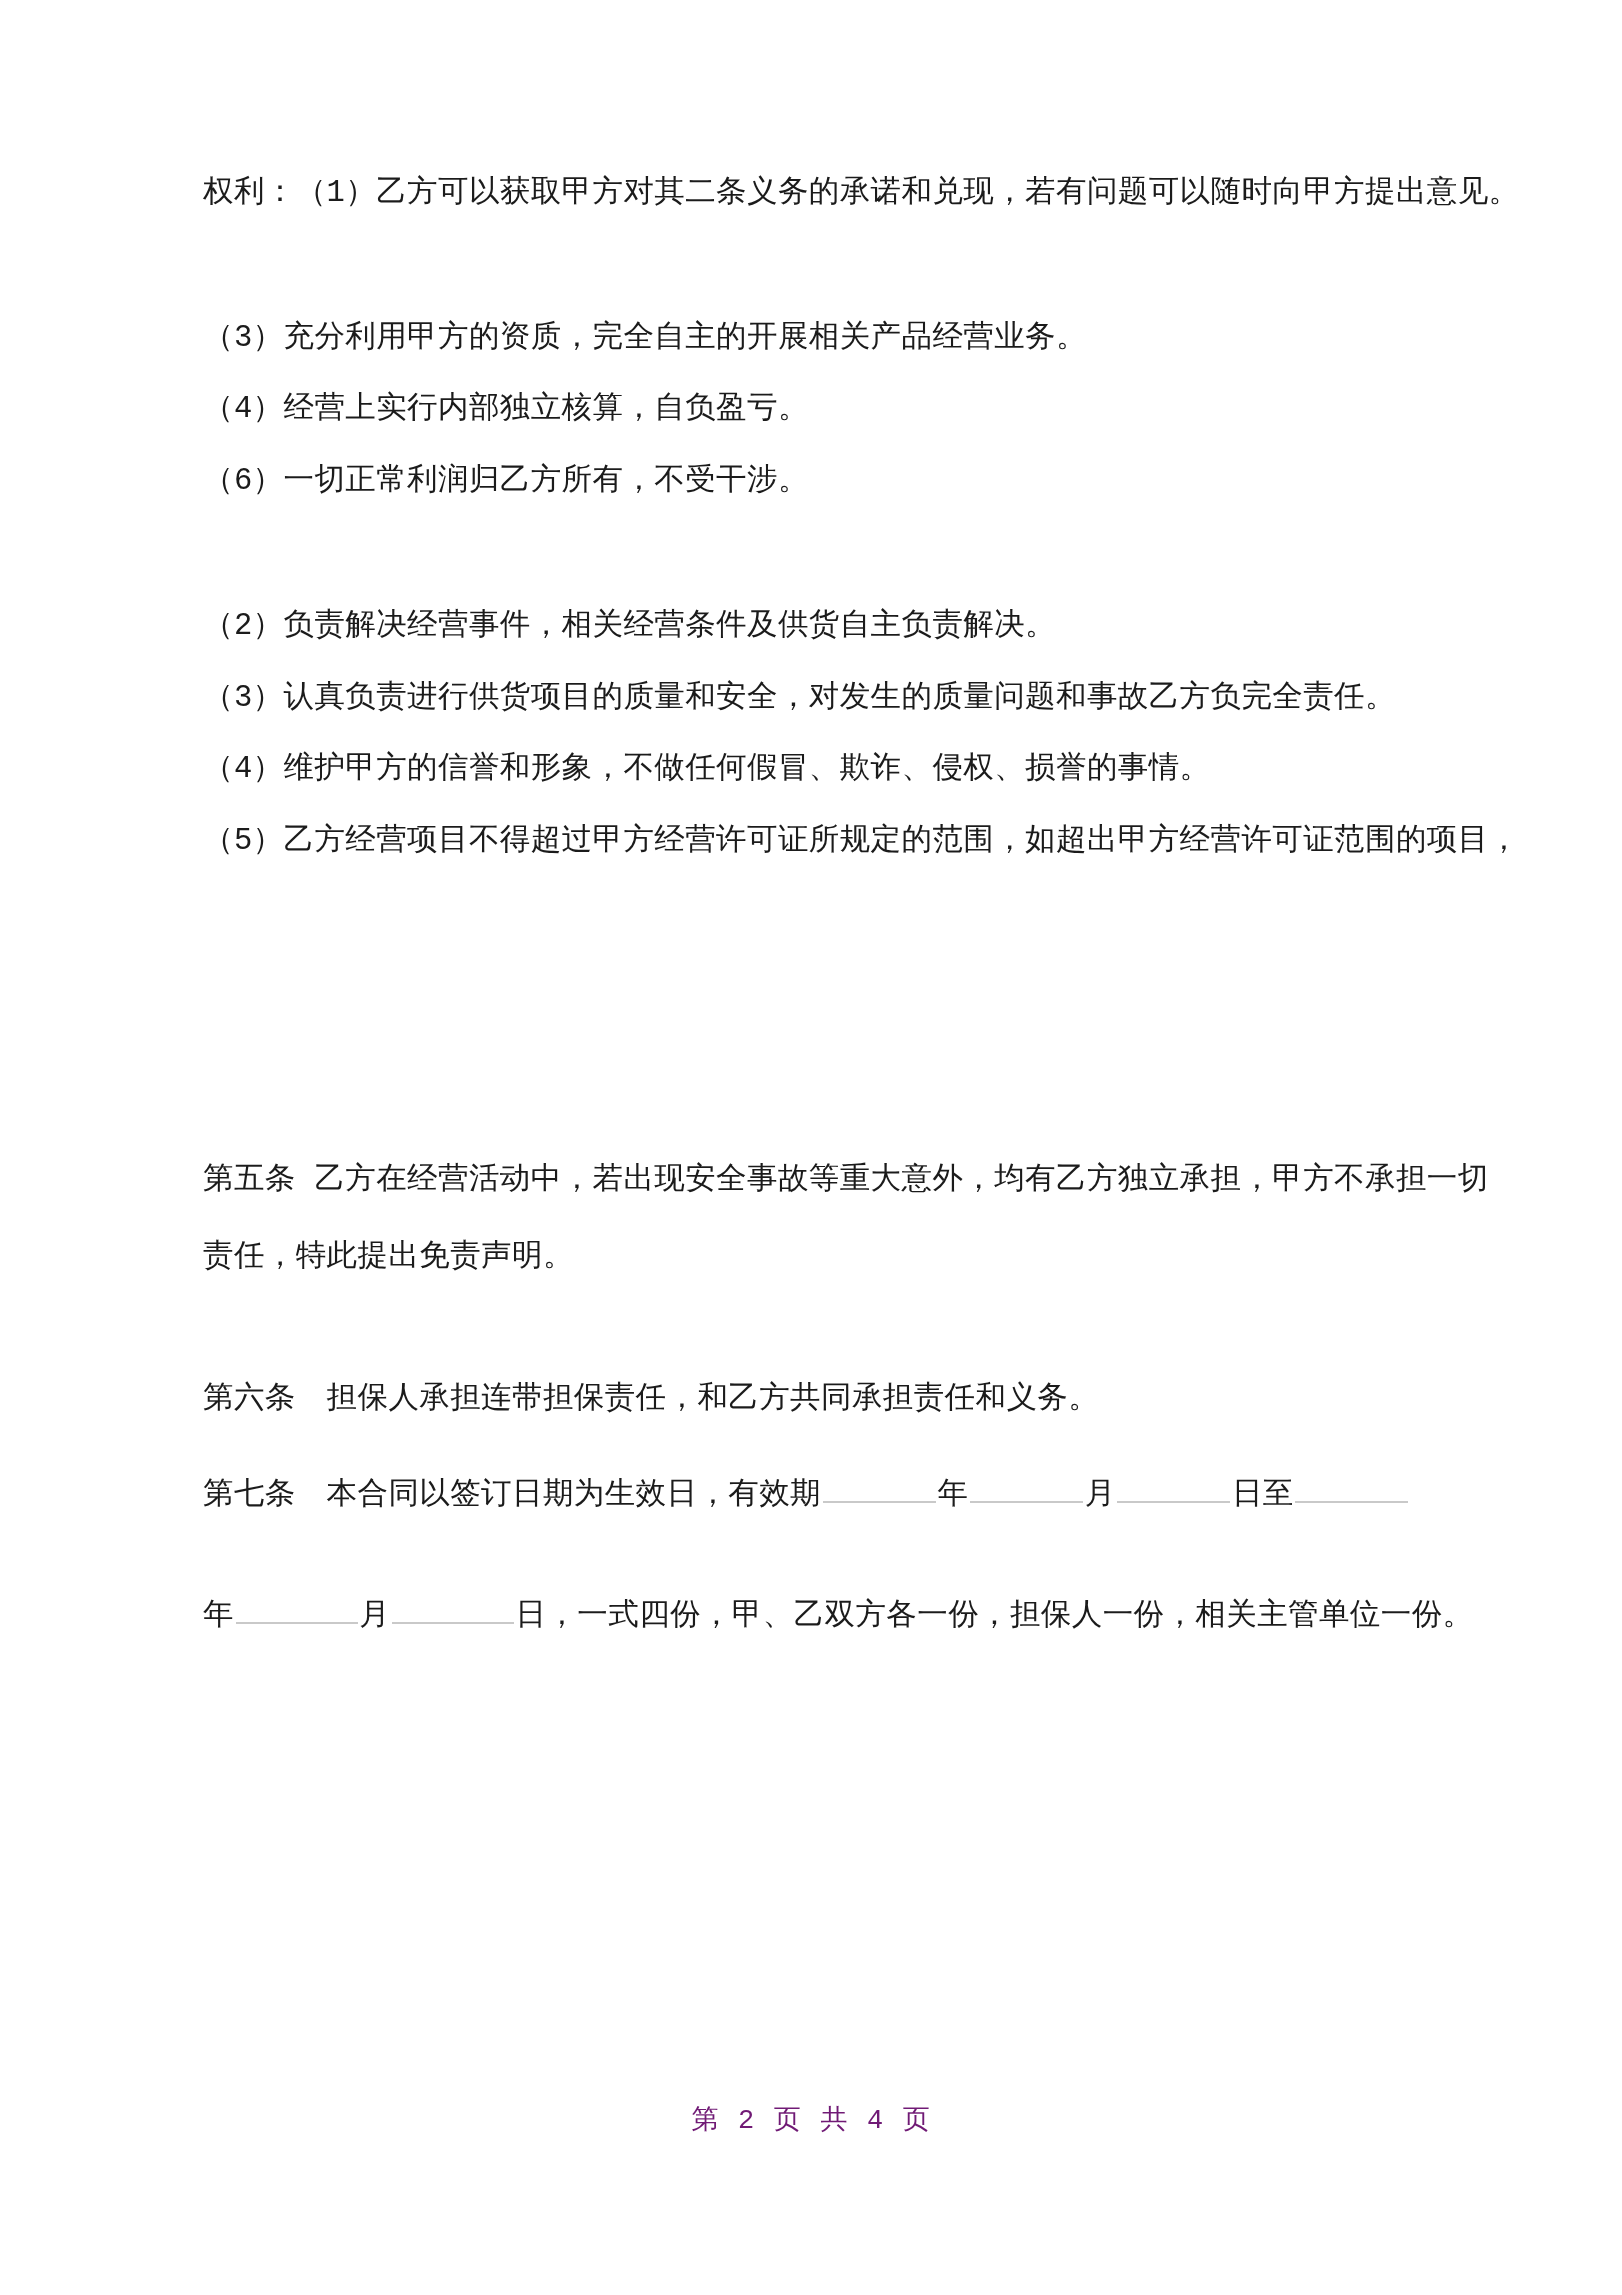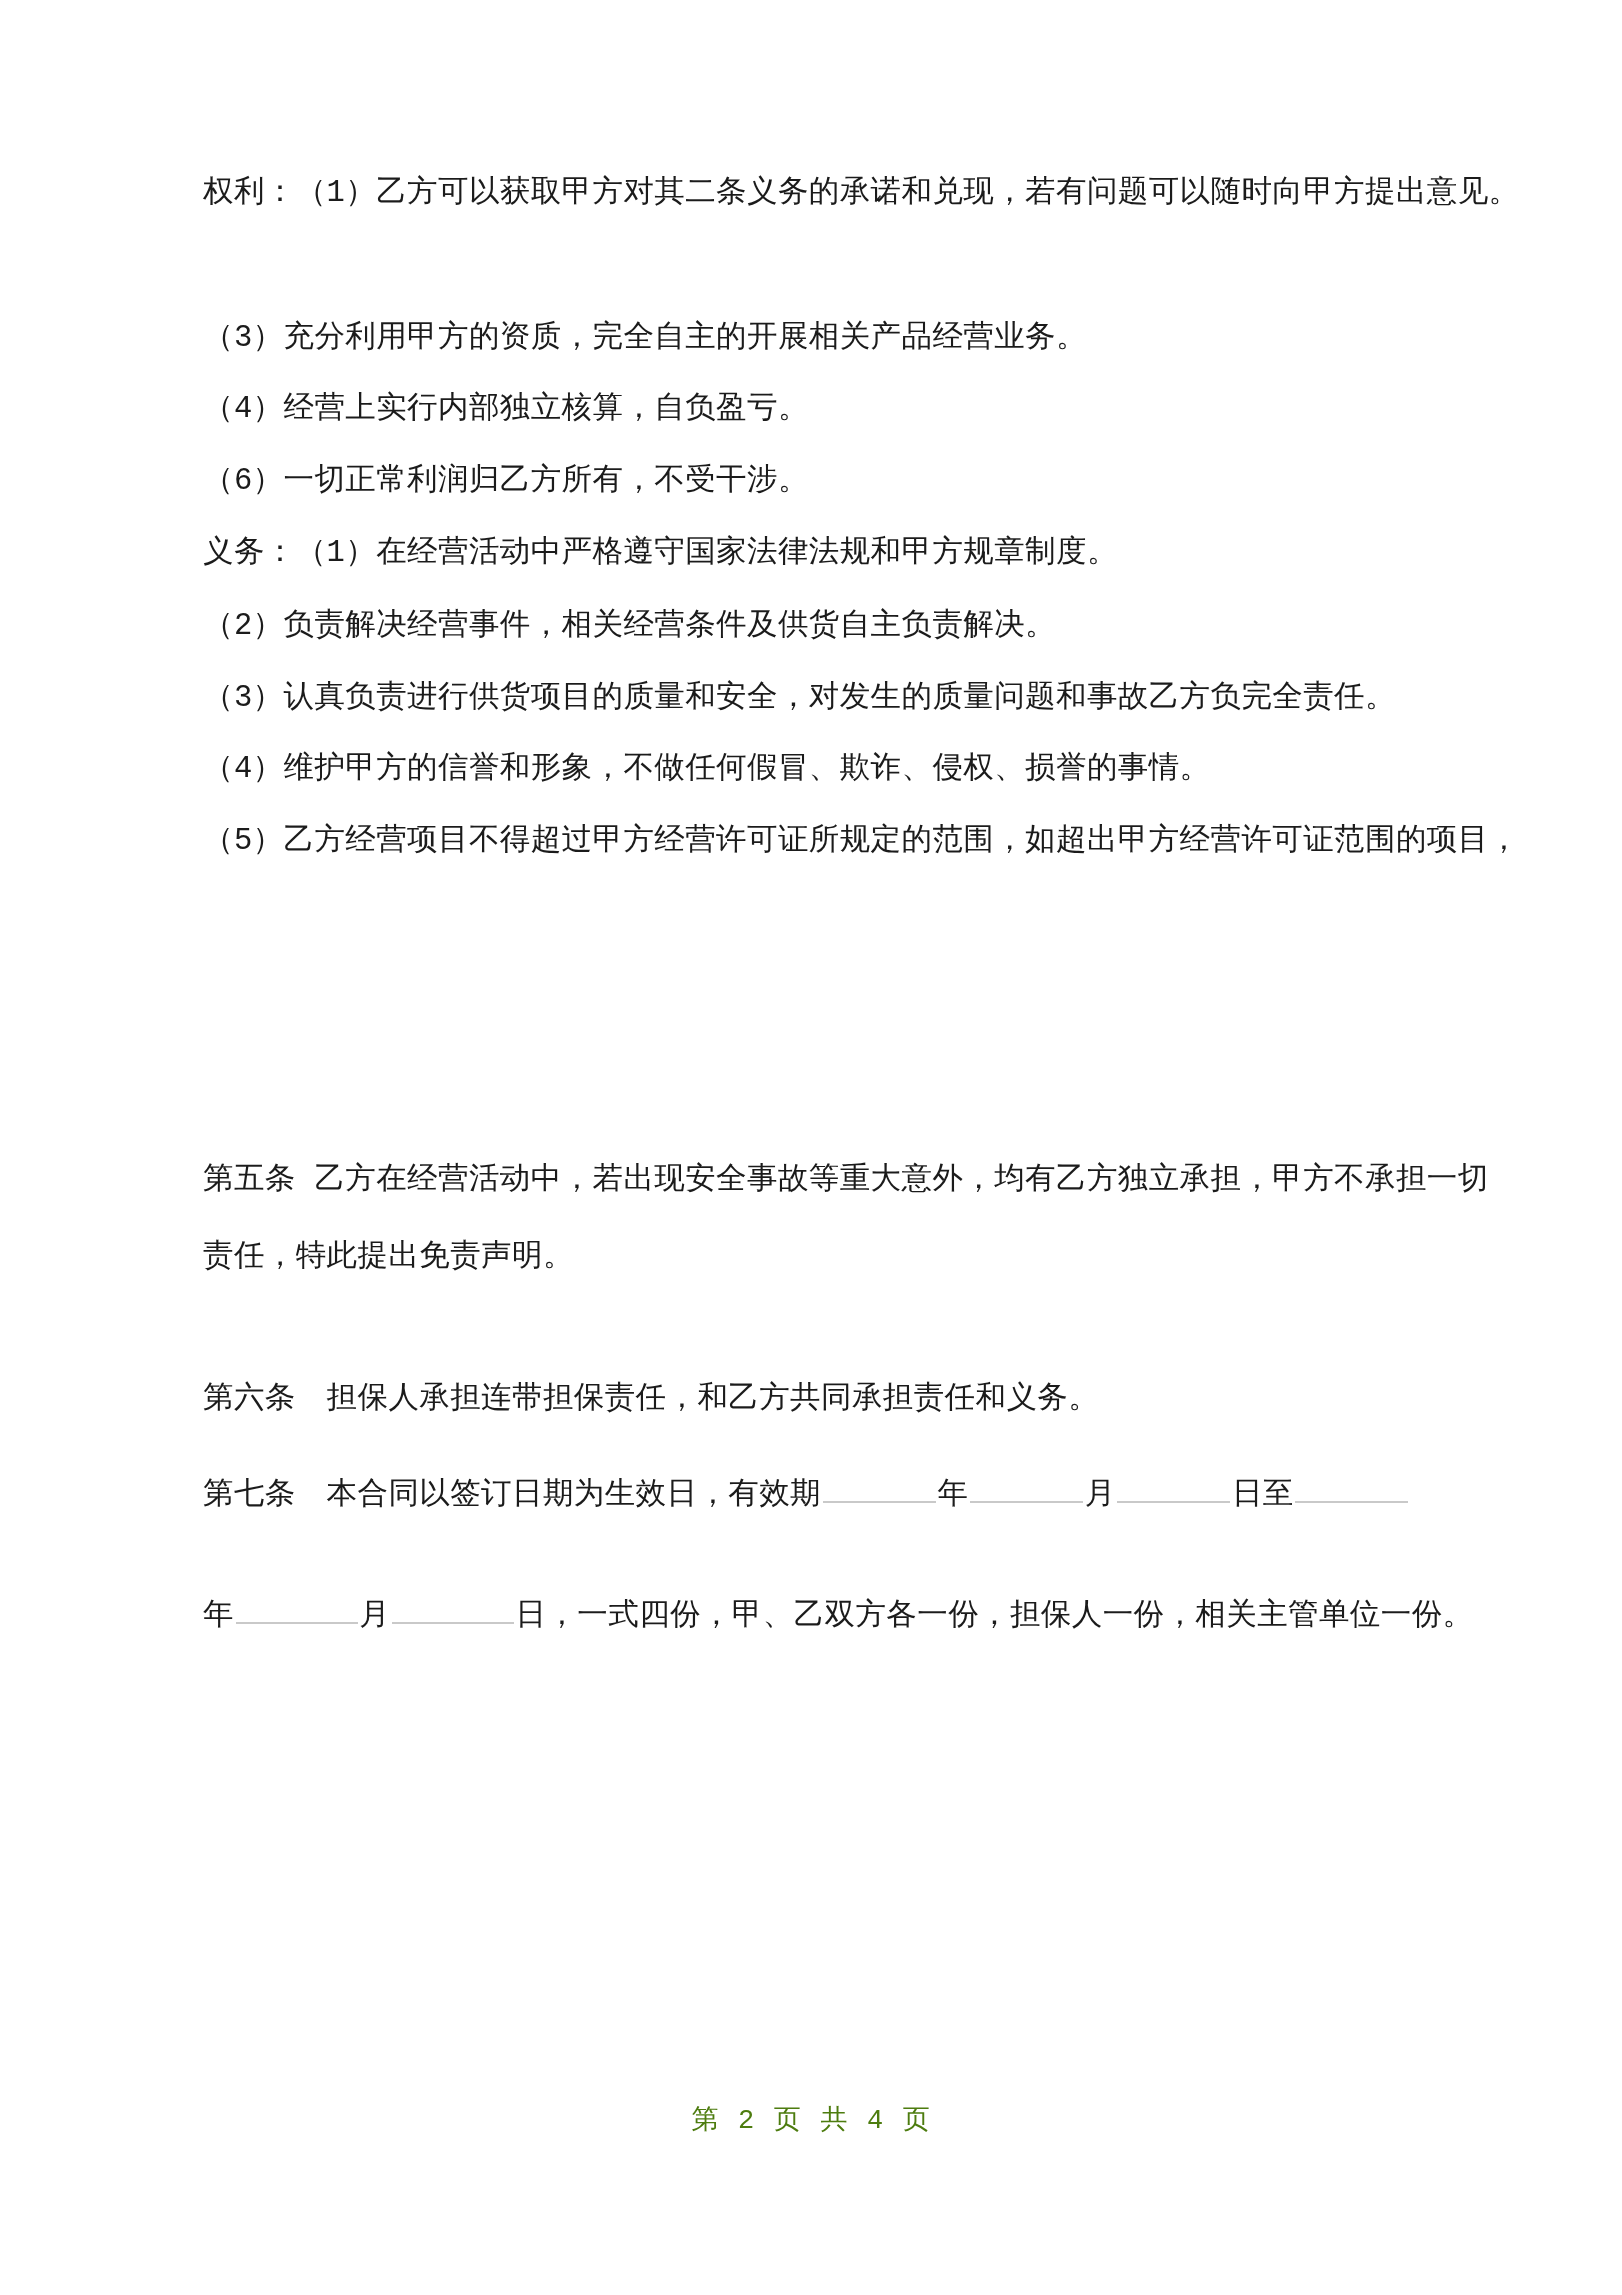--- a/index.html
+++ b/index.html
@@ -37,33 +37,32 @@
   .w2 { width: 122px; }
   .footer {
     position: absolute;
     left: 0;
     top: 2101px;
     width: 1623px;
     margin: 0;
     text-align: center;
     font-size: 27px;
     letter-spacing: 1.7px;
-    color: #4d7c0f;
+    color: #701a75;
   }
 </style>
 </head>
 <body>
 
 <div class="page">
 
   <p class="line" style="top:173px">权利：（1）乙方可以获取甲方对其二条义务的承诺和兑现，若有问题可以随时向甲方提出意见。</p>
   <p class="line" style="top:318px">（3）充分利用甲方的资质，完全自主的开展相关产品经营业务。</p>
   <p class="line" style="top:389px">（4）经营上实行内部独立核算，自负盈亏。</p>
   <p class="line" style="top:461px">（6）一切正常利润归乙方所有，不受干涉。</p>
-  <p class="line" style="top:533px">义务：（1）在经营活动中严格遵守国家法律法规和甲方规章制度。</p>
   <p class="line" style="top:606px">（2）负责解决经营事件，相关经营条件及供货自主负责解决。</p>
   <p class="line" style="top:678px">（3）认真负责进行供货项目的质量和安全，对发生的质量问题和事故乙方负完全责任。</p>
   <p class="line" style="top:749px">（4）维护甲方的信誉和形象，不做任何假冒、欺诈、侵权、损誉的事情。</p>
   <p class="line" style="top:821px">（5）乙方经营项目不得超过甲方经营许可证所规定的范围，如超出甲方经营许可证范围的项目，</p>
 
 
   <p class="line" style="top:1237px">责任，特此提出免责声明。</p>
   <p class="line" style="top:1160px">第五条 乙方在经营活动中，若出现安全事故等重大意外，均有乙方独立承担，甲方不承担一切</p>
 
   <p class="line" style="top:1379px">第六条　担保人承担连带担保责任，和乙方共同承担责任和义务。</p>

